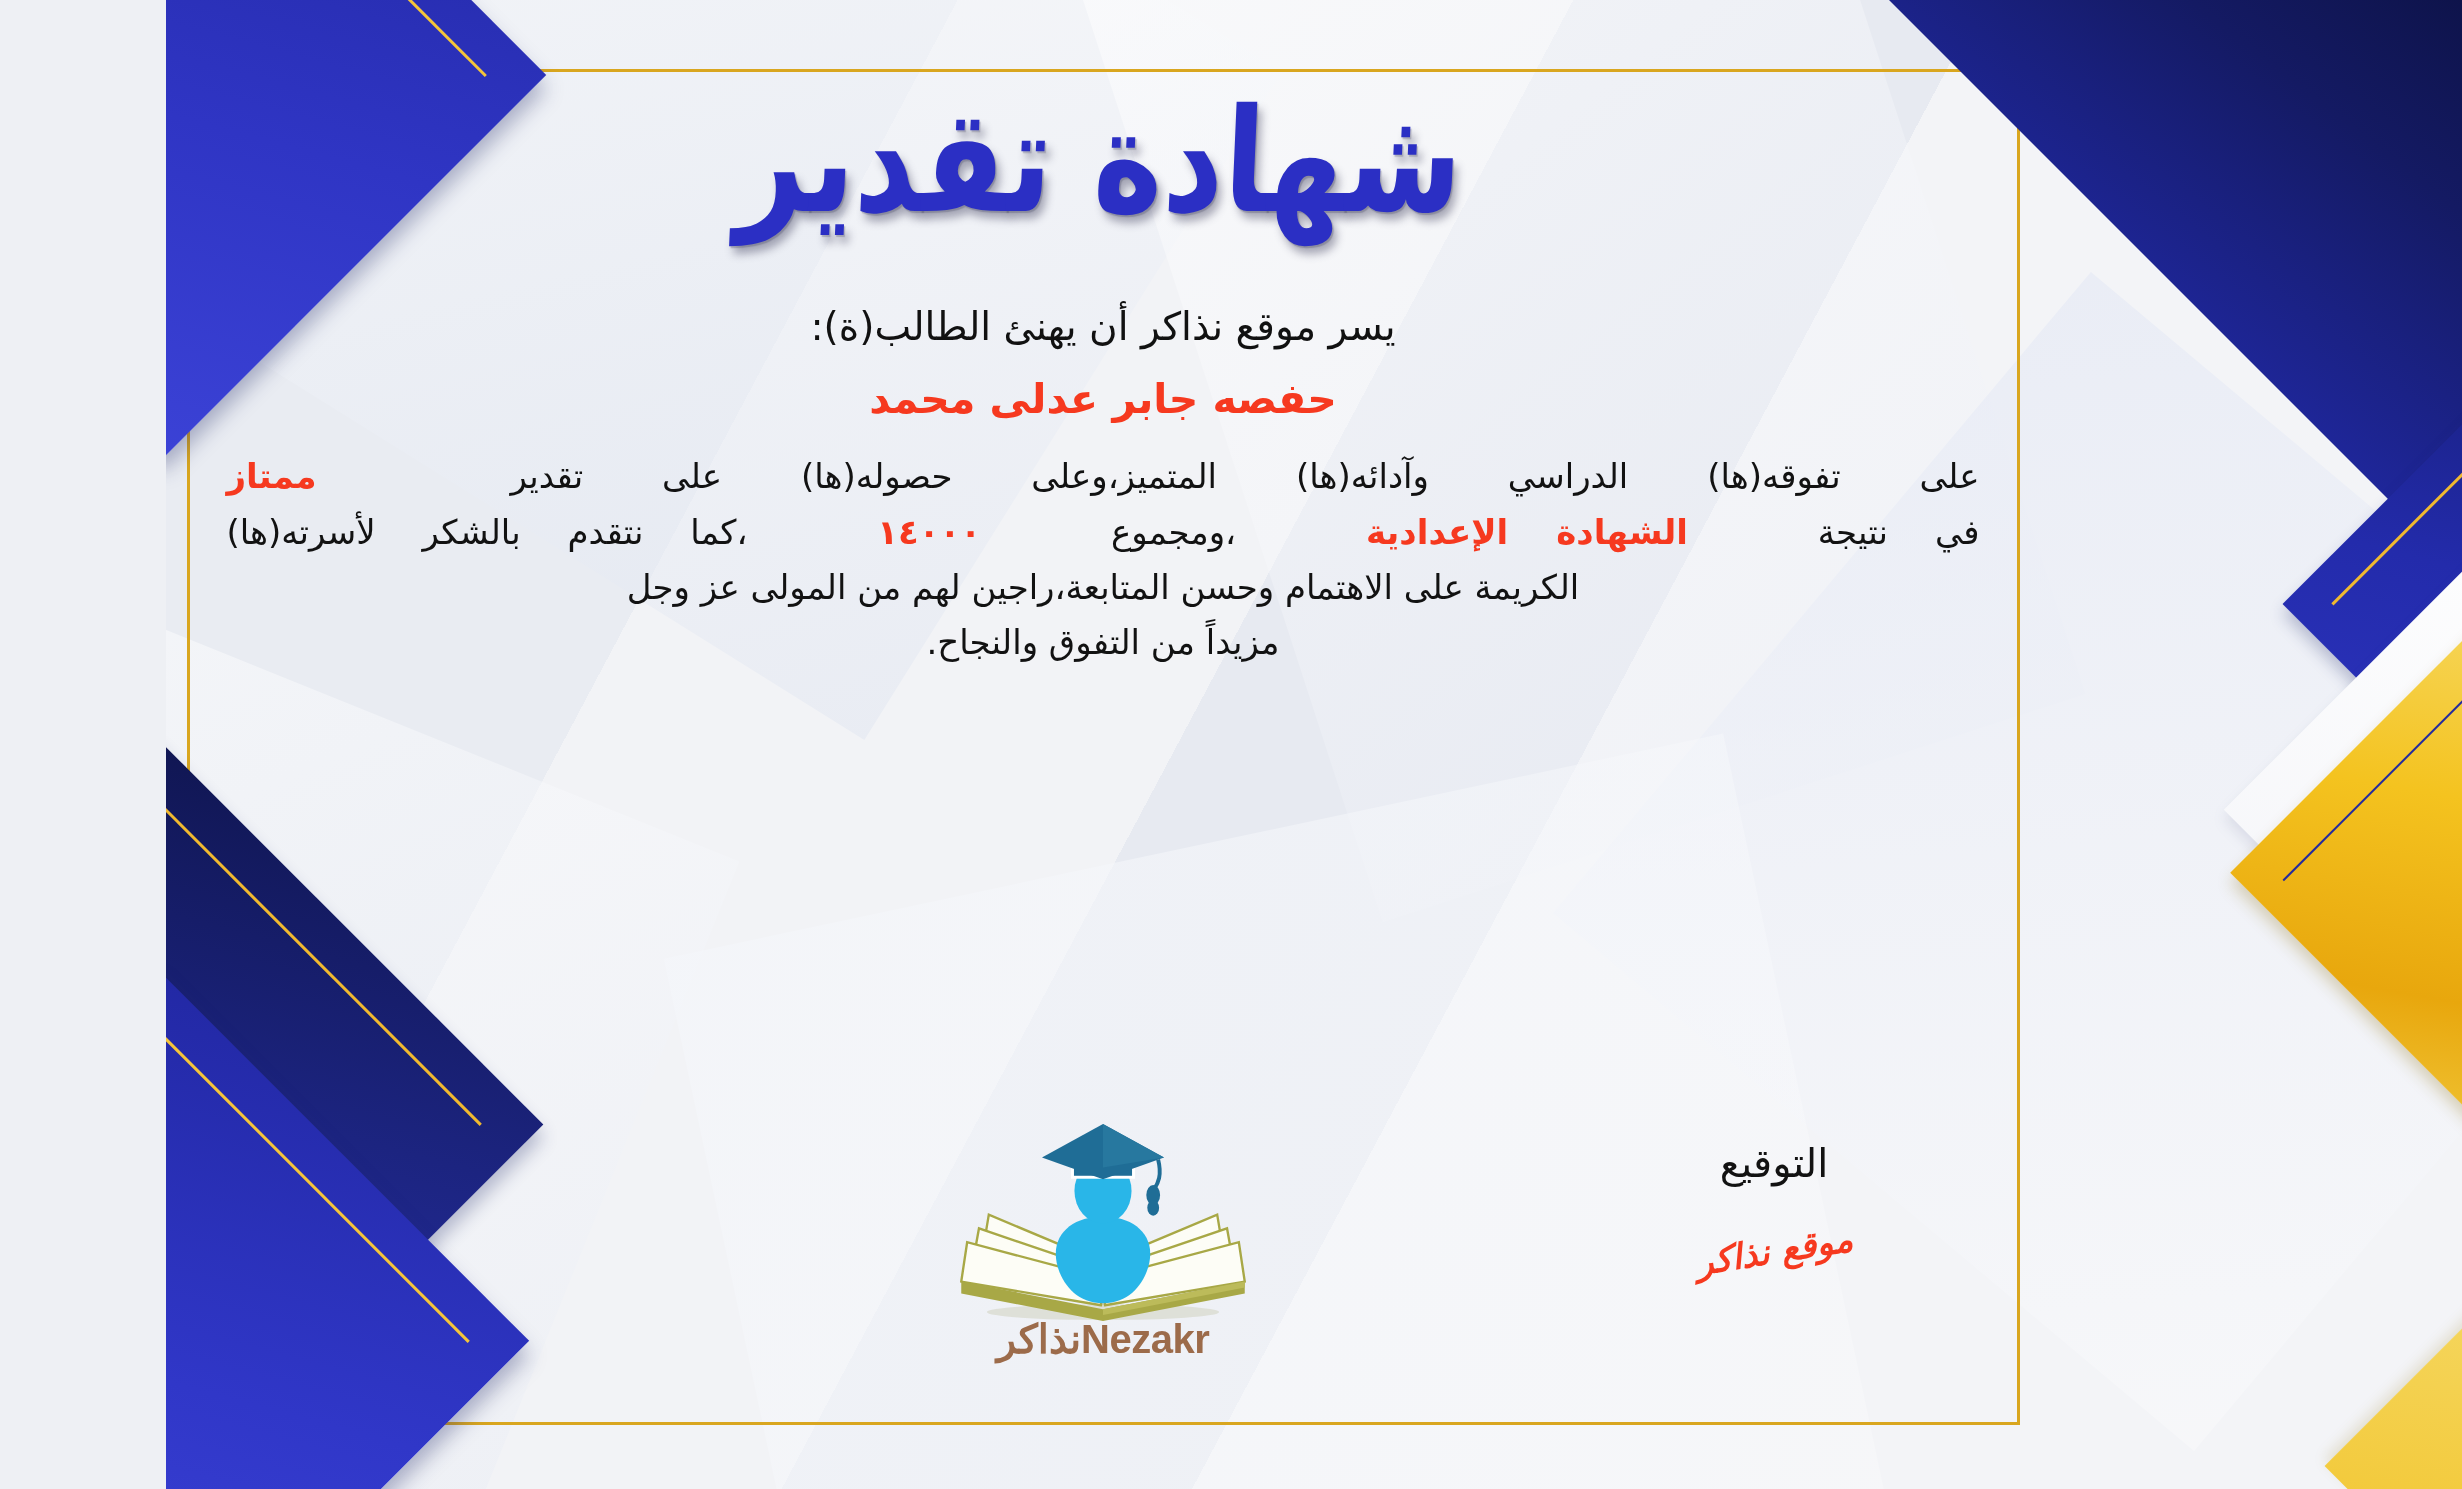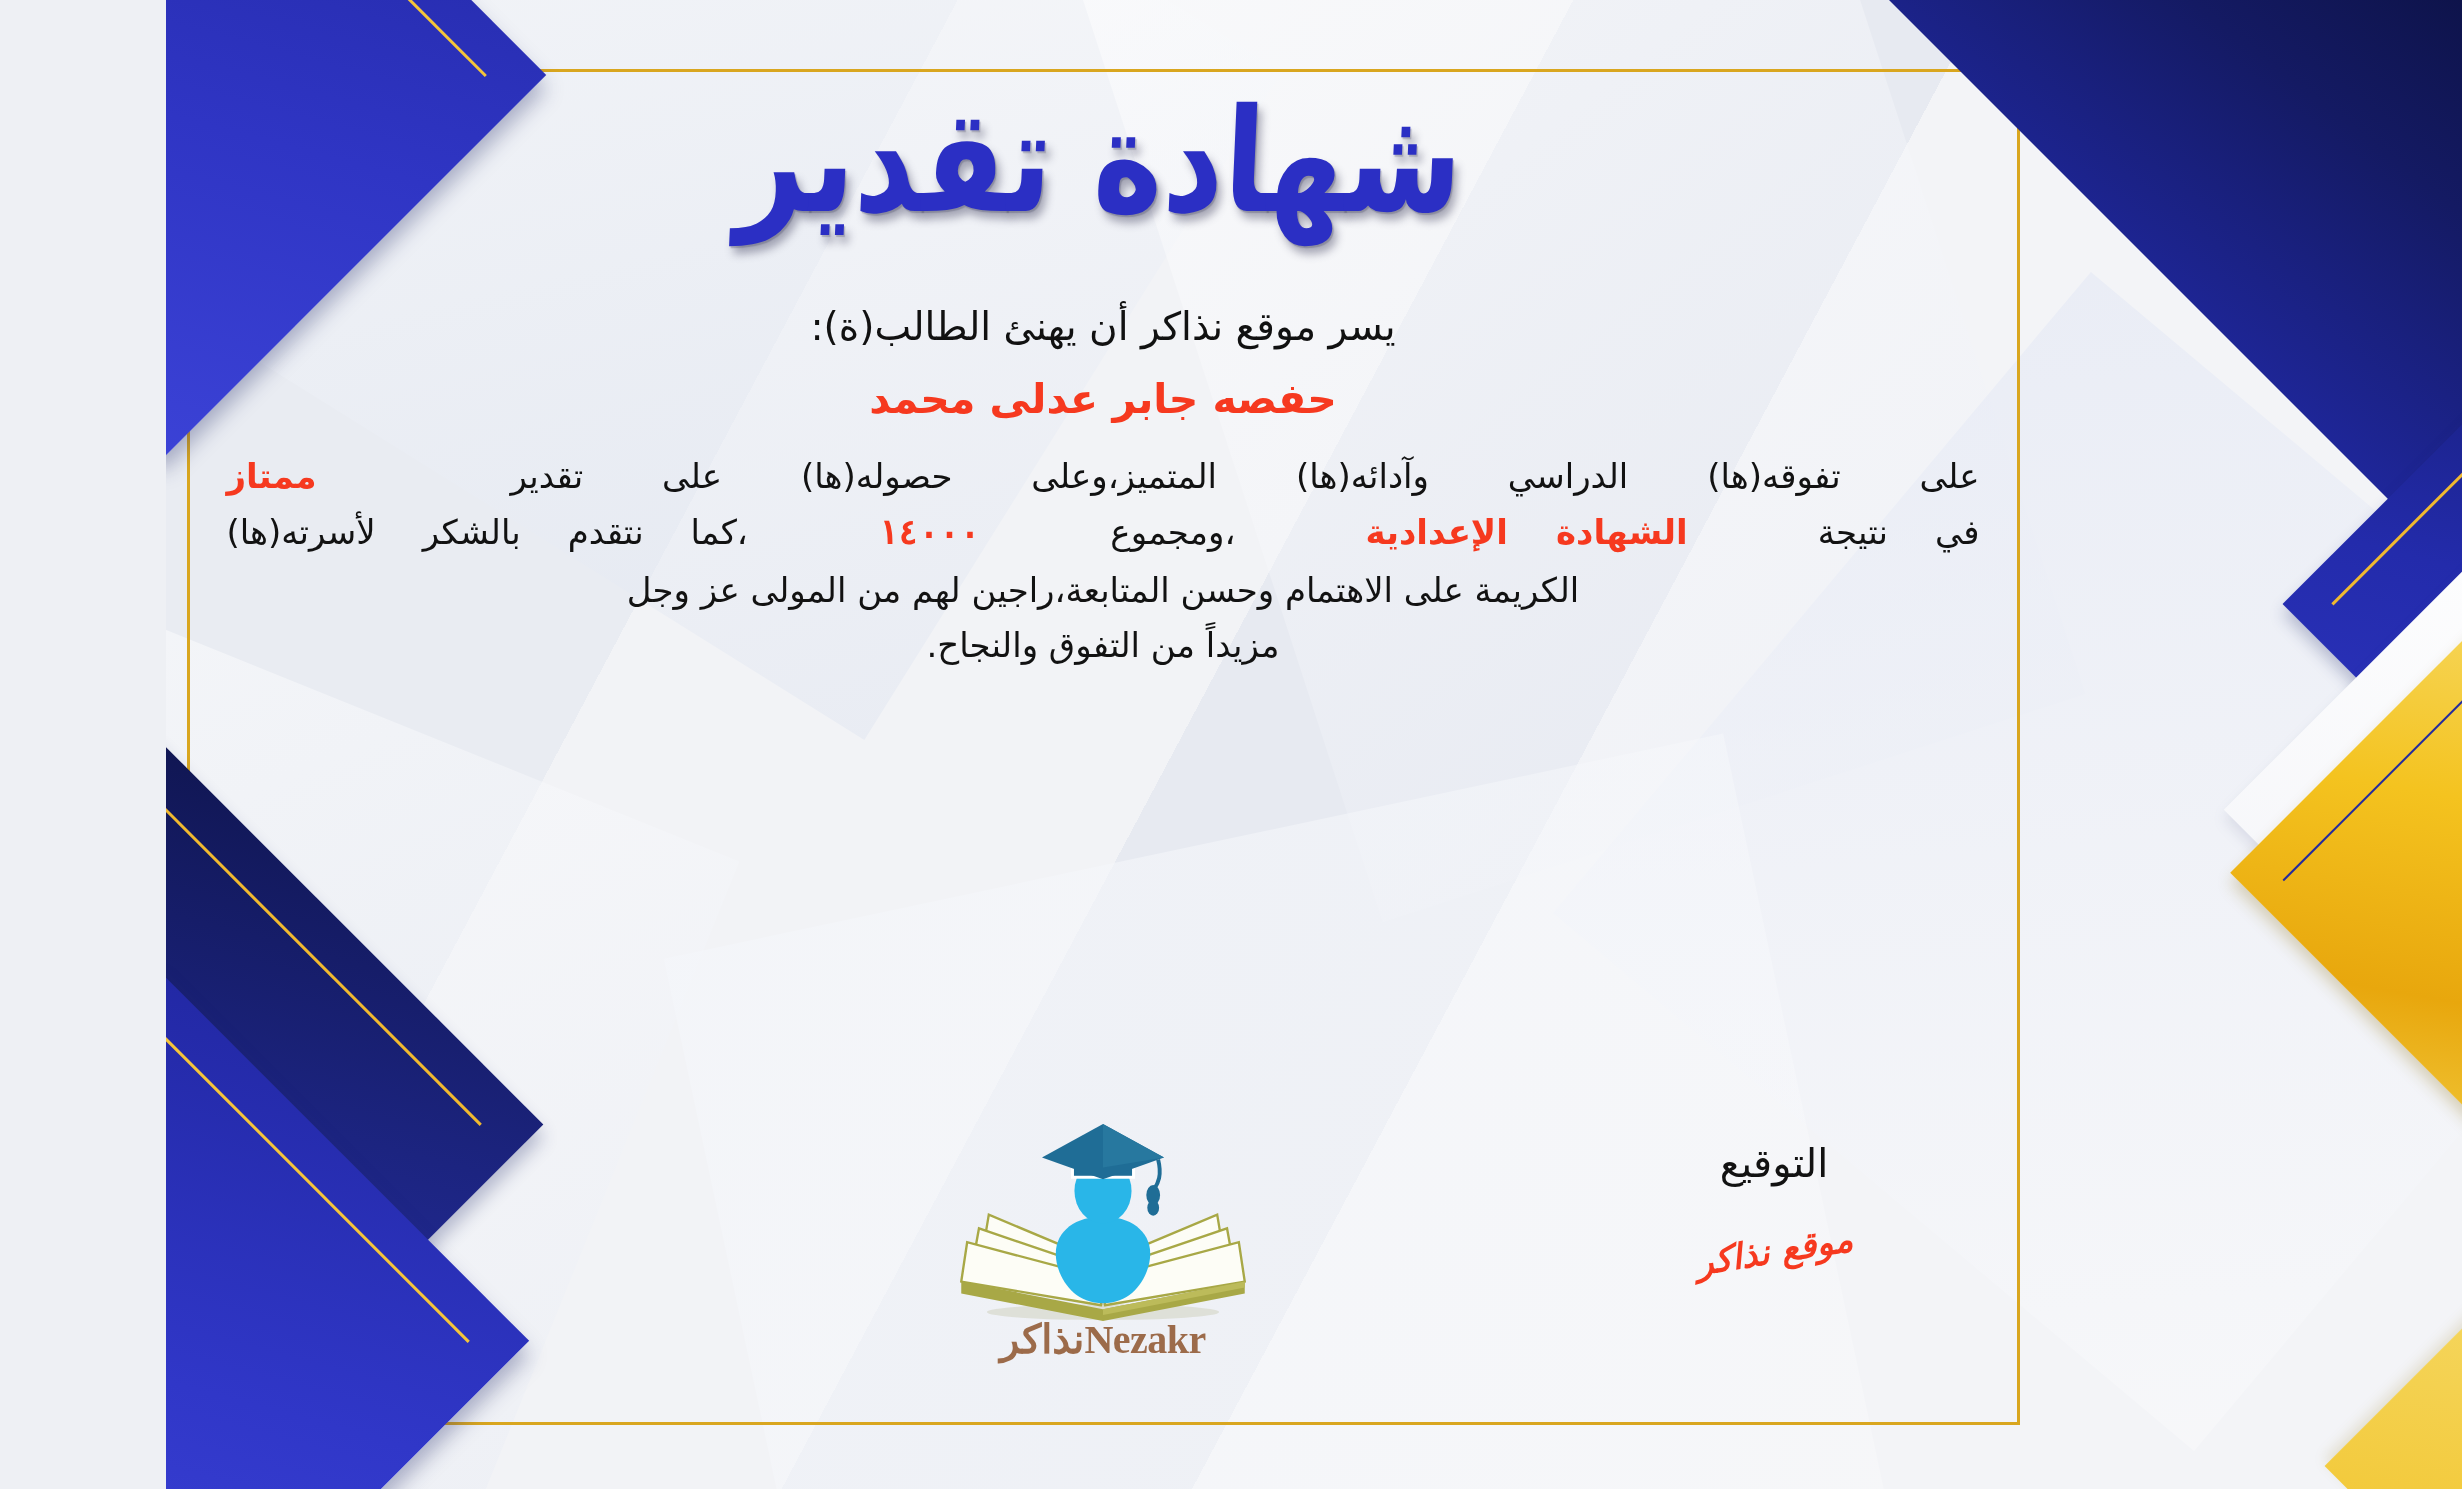--- a/index.html
+++ b/index.html
@@ -179,21 +179,21 @@
     font-size:34px;
     line-height:1.62;
     color:#121212;
     text-align:justify;
     text-align-last:center;
     font-weight:500;
   }
   .body-line { display:block; }
   .body-line.just { text-align:justify; text-align-last:justify; }
   .hl { color:#f6391f; font-weight:bold; }
-  .num { color:#f6391f; font-weight:bold;font-family:Liberation Mono, monospace; }
+  .num { color:#f6391f; font-weight:bold; }
   .spacer-wide { display:inline-block; width:36px; }
 
   
   .footer {
     position:absolute; left:0; right:0; bottom:6.9px; height:315px;
   }
   .sig-block {
     position:absolute; right:58px; top:37px;
     width:374px; text-align:center;
   }
@@ -216,21 +216,21 @@
     position:absolute; left:50%; transform:translateX(-50%);
     top:14.8px; width:315px; height:291px;
   }
   .logo-mark { position:absolute; left:0; top:0; width:315px; height:212px; }
   .logo-text {
     position:absolute; left:0; top:197px; width:315px; text-align:center;
     font-family:"DejaVu Serif", serif;
     font-size:40px; font-weight:bold; color:#9c6b4a; letter-spacing:-0.5px;
     white-space:nowrap;
   }
-  .logo-text .lat { font-family:Liberation Serif, serif; }
+  .logo-text .lat { font-family:Liberation Sans, sans-serif; }
 </style>
 </head>
 <body>
 
 <div id="cert">
 
   <div class="facet f1"></div>
   <div class="facet f2"></div>
   <div class="facet f3"></div>
   <div class="facet f4"></div>

